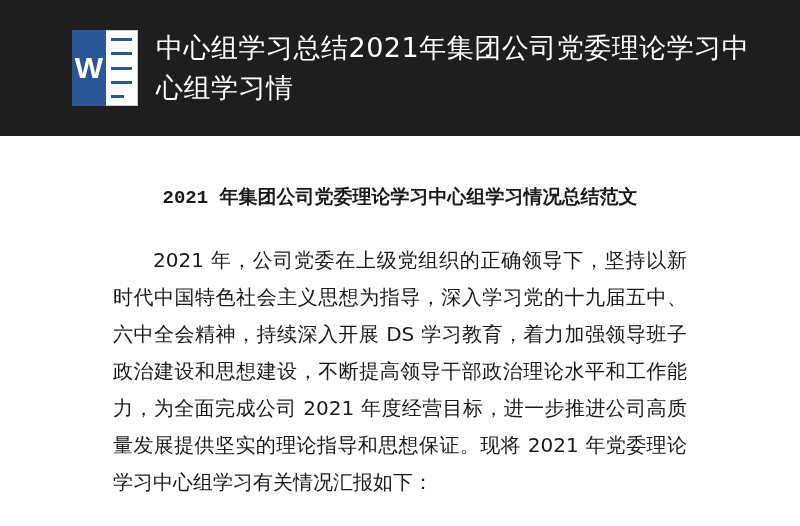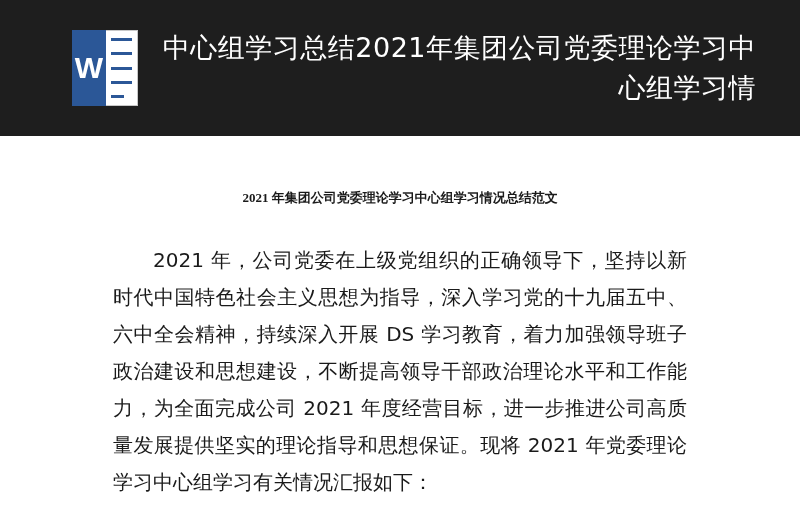--- a/index.html
+++ b/index.html
@@ -73,38 +73,37 @@
   .word-icon .doc-block i.short { width: 62%; }
 
   .header-title {
     margin-left: 18px;
     color: #ffffff;
     font-size: 27px;
     line-height: 40px;
     font-family: "DejaVu Sans", sans-serif;
     letter-spacing: 0.5px;
     max-width: 600px;
-    text-align: right;
   }
 
   
   .doc-sheet {
     position: absolute;
     left: 103px;
     top: 136px;
     width: 594px;
     height: 390px;
     background: #ffffff;
     box-sizing: border-box;
     padding: 44px 0 0 0;
   }
 
   .doc-title {
-    font-family: Liberation Serif, serif;
-    font-size: 13px;
+    font-family: Liberation Mono, monospace;
+    font-size: 19px;
     font-weight: bold;
     color: #1a1a1a;
     text-align: center;
     line-height: 36px;
     padding: 0 22px;
   }
 
   .doc-paragraph {
     margin-top: 26px;
     font-family: "DejaVu Sans", sans-serif;

